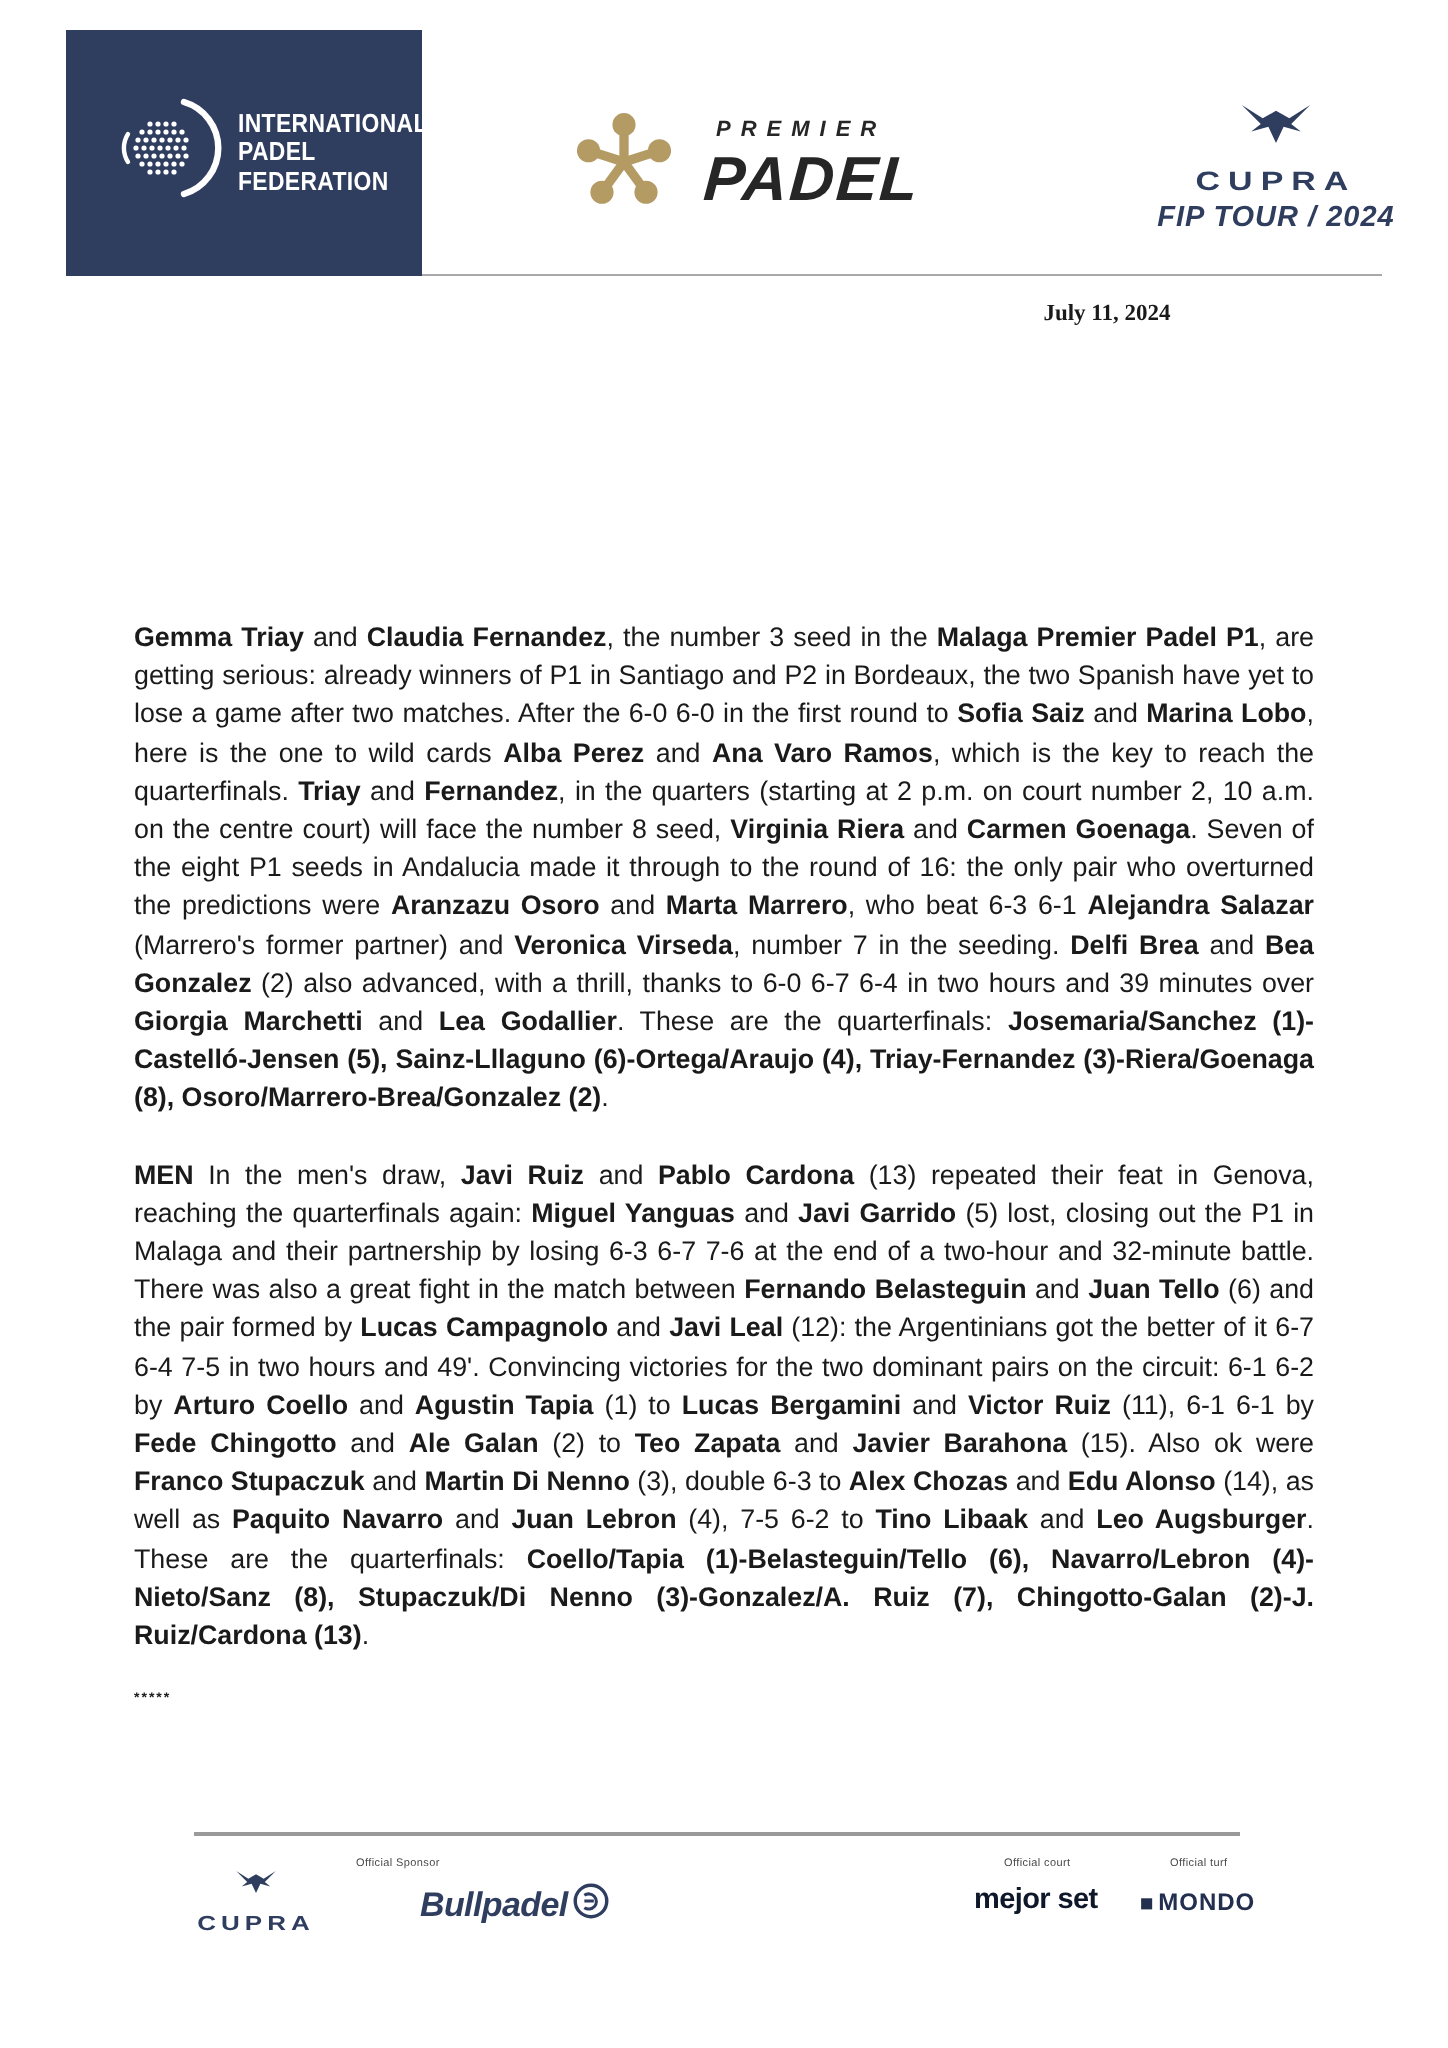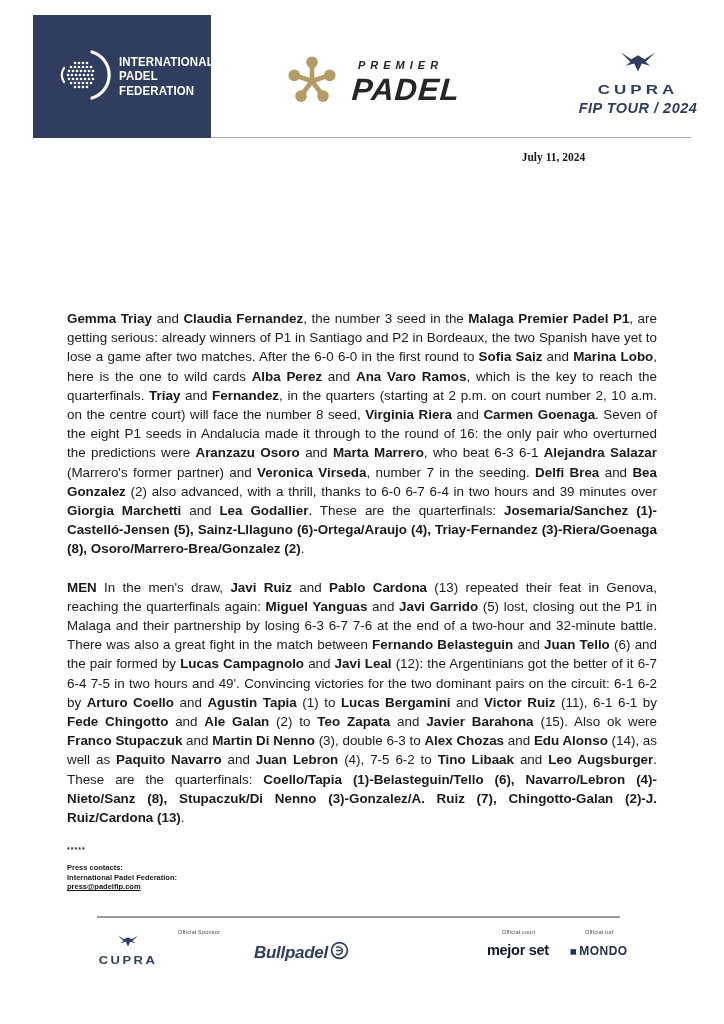--- a/index.html
+++ b/index.html
@@ -37,21 +37,21 @@
   .mini-divider{font-size:7px;font-weight:bold;letter-spacing:1px;margin:8px 0 10px 0;}
   .press{font-size:7.5px;font-weight:bold;line-height:9.5px;}
   .press a{color:#111111;}
 
   
   .footer-rule{position:absolute;left:97px;top:916px;width:523px;height:2px;background:#9a9a9a;}
   .partner-label{position:absolute;font-size:5.5px;color:#4a4a4a;letter-spacing:.2px;}
   .cupra-footer{position:absolute;left:88px;top:934px;width:80px;text-align:center;color:#2f3d5f;}
   .cupra-footer .cupra-word{font-size:13px;letter-spacing:2.5px;margin-top:1px;}
   .bullpadel{position:absolute;left:210px;top:941px;display:flex;align-items:center;
-             color:#2f3d5f;font-weight:800;font-style:italic;font-size:17px;letter-spacing:-.3px;margin-left:44px;}
+             color:#2f3d5f;font-weight:800;font-style:italic;font-size:17px;letter-spacing:-.3px;}
   .mejorset{position:absolute;left:487px;top:942px;color:#0f172a;font-weight:800;
             font-size:14.5px;letter-spacing:-.3px;}
   .mondo{position:absolute;left:570px;top:944px;color:#232f4e;font-weight:800;font-size:12px;
          letter-spacing:.5px;display:flex;align-items:center;}
   .mondo-mark{font-size:8px;margin-right:2px;}
 </style>
 </head>
 <body>
 
 <div class="page">
@@ -152,25 +152,20 @@
 
   <div class="doc-title">
   </div>
 
   <div class="content">
     <p class="para"><span class="bold">Gemma Triay</span><span> and </span><span class="bold">Claudia Fernandez</span><span>, the number 3 seed in the </span><span class="bold">Malaga Premier Padel P1</span><span>, are getting serious: already winners of P1 in Santiago and P2 in Bordeaux, the two Spanish have yet to lose a game after two matches. After the 6-0 6-0 in the first round to </span><span class="bold">Sofia Saiz</span><span> and </span><span class="bold">Marina Lobo</span><span>, here is the one to wild cards </span><span class="bold">Alba Perez</span><span> and </span><span class="bold">Ana Varo Ramos</span><span>, which is the key to reach the quarterfinals. </span><span class="bold">Triay</span><span> and </span><span class="bold">Fernandez</span><span>, in the quarters (starting at 2 p.m. on court number 2, 10 a.m. on the centre court) will face the number 8 seed, </span><span class="bold">Virginia Riera</span><span> and </span><span class="bold">Carmen Goenaga</span><span>. Seven of the eight P1 seeds in Andalucia made it through to the round of 16: the only pair who overturned the predictions were </span><span class="bold">Aranzazu Osoro</span><span> and </span><span class="bold">Marta Marrero</span><span>, who beat 6-3 6-1 </span><span class="bold">Alejandra Salazar</span><span> (Marrero's former partner) and </span><span class="bold">Veronica Virseda</span><span>, number 7 in the seeding. </span><span class="bold">Delfi Brea</span><span> and </span><span class="bold">Bea Gonzalez</span><span> (2) also advanced, with a thrill, thanks to 6-0 6-7 6-4 in two hours and 39 minutes over </span><span class="bold">Giorgia Marchetti</span><span> and </span><span class="bold">Lea Godallier</span><span>. These are the quarterfinals: </span><span class="bold">Josemaria/Sanchez (1)-Castelló-Jensen (5), Sainz-Lllaguno (6)-Ortega/Araujo (4), Triay-Fernandez (3)-Riera/Goenaga (8), Osoro/Marrero-Brea/Gonzalez (2)</span><span>.</span></p>
     <p class="para"><span class="bold">MEN</span><span> In the men's draw, </span><span class="bold">Javi Ruiz</span><span> and </span><span class="bold">Pablo Cardona</span><span> (13) repeated their feat in Genova, reaching the quarterfinals again: </span><span class="bold">Miguel Yanguas</span><span> and </span><span class="bold">Javi Garrido</span><span> (5) lost, closing out the P1 in Malaga and their partnership by losing 6-3 6-7 7-6 at the end of a two-hour and 32-minute battle. There was also a great fight in the match between </span><span class="bold">Fernando Belasteguin</span><span> and </span><span class="bold">Juan Tello</span><span> (6) and the pair formed by </span><span class="bold">Lucas Campagnolo</span><span> and </span><span class="bold">Javi Leal</span><span> (12): the Argentinians got the better of it 6-7 6-4 7-5 in two hours and 49'. Convincing victories for the two dominant pairs on the circuit: 6-1 6-2 by </span><span class="bold">Arturo Coello</span><span> and </span><span class="bold">Agustin Tapia</span><span> (1) to </span><span class="bold">Lucas Bergamini</span><span> and </span><span class="bold">Victor Ruiz</span><span> (11), 6-1 6-1 by </span><span class="bold">Fede Chingotto</span><span> and </span><span class="bold">Ale Galan</span><span> (2) to </span><span class="bold">Teo Zapata</span><span> and </span><span class="bold">Javier Barahona</span><span> (15). Also ok were </span><span class="bold">Franco Stupaczuk</span><span> and </span><span class="bold">Martin Di Nenno</span><span> (3), double 6-3 to </span><span class="bold">Alex Chozas</span><span> and </span><span class="bold">Edu Alonso</span><span> (14), as well as </span><span class="bold">Paquito Navarro</span><span> and </span><span class="bold">Juan Lebron</span><span> (4), 7-5 6-2 to </span><span class="bold">Tino Libaak</span><span> and </span><span class="bold">Leo Augsburger</span><span>. These are the quarterfinals: </span><span class="bold">Coello/Tapia (1)-Belasteguin/Tello (6), Navarro/Lebron (4)-Nieto/Sanz (8), Stupaczuk/Di Nenno (3)-Gonzalez/A. Ruiz (7), Chingotto-Galan (2)-J. Ruiz/Cardona (13)</span><span>.</span></p>
 
     <div class="mini-divider">*****</div>
 
-    <div class="press">
-      <div>Press contacts:</div>
-      <div>International Padel Federation:</div>
-      <div><a href="#">press@padelfip.com</a></div>
-    </div>
   </div>
 
   <div class="footer-rule"></div>
 
   <div class="cupra-footer">
     <span>
       <svg width="22" height="14" viewBox="0 0 40 24">
         <path d="M2,2 L13,9 L20,5 L27,9 L38,2 L28,12 L33,16 L24,13.5 L20,22 L16,13.5 L7,16 L12,12 Z" fill="#2f3d5f"></path>
       </svg>
     </span>

